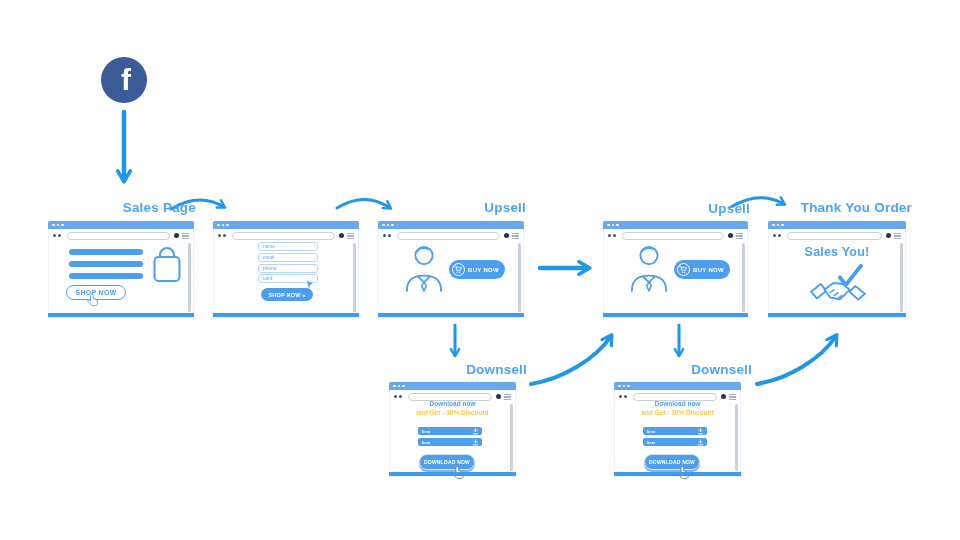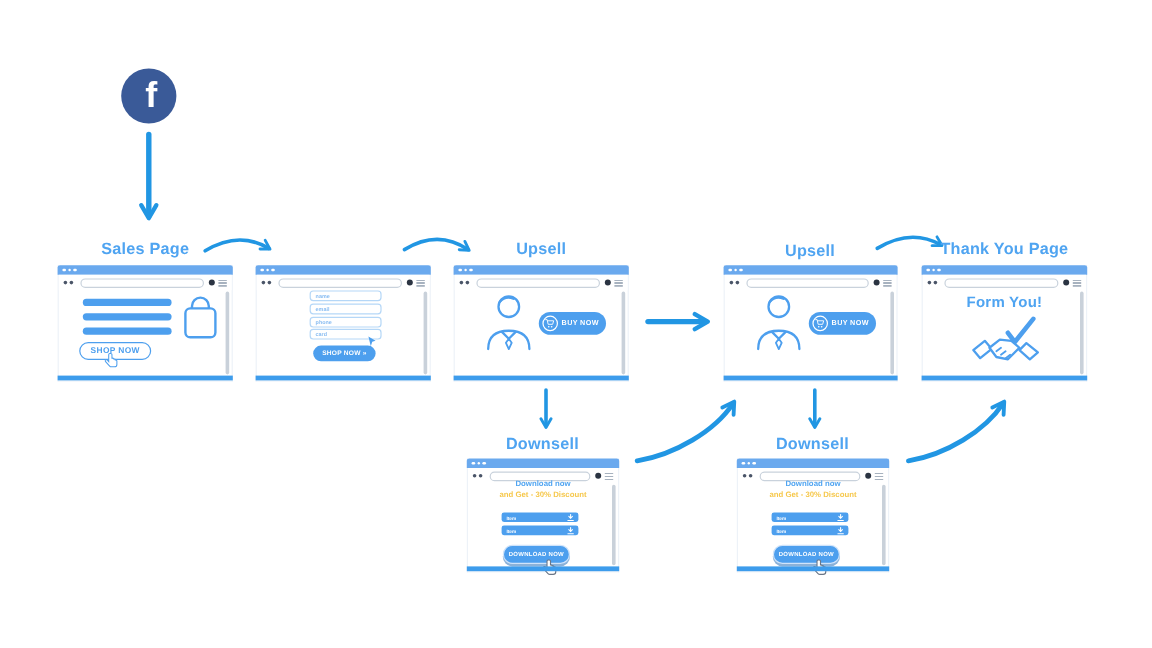--- a/index.html
+++ b/index.html
@@ -6,21 +6,21 @@
   #canvas{position:relative;width:960px;height:540px;background:#fff;overflow:hidden;
           font-family:"Liberation Sans",sans-serif;}
   
   #arrows{position:absolute;left:0;top:0;width:960px;height:540px;pointer-events:none;}
   
   .fb{position:absolute;left:101px;top:57px;width:46px;height:46px;border-radius:50%;
       background:#3a5a98;color:#fff;display:flex;align-items:center;justify-content:center;
       font-size:30px;font-weight:700;}
   .fb span{transform:translateX(2px);}
   
-  .wlabel{position:absolute;width:150px;text-align:center;font-size:13.5px;font-weight:700;
+  .wlabel{position:absolute;width:150px;text-align:right;font-size:13.5px;font-weight:700;
           color:#4fa4f1;letter-spacing:.2px;}
   
   .window{position:absolute;background:#fff;border:1px solid #edf2f8;border-top:none;box-sizing:border-box;}
   .titlebar{position:absolute;left:-1px;right:-1px;top:0;height:8px;background:#6aa9ee;
             border-radius:2px 2px 0 0;display:flex;align-items:center;padding-left:4px;gap:2px;}
   .tdot{width:2.5px;height:2.5px;border-radius:50%;background:#fff;}
   .urlrow{position:absolute;left:0;right:0;top:8px;height:13px;display:flex;align-items:center;
           padding:0 4px;box-sizing:border-box;background:#fff;}
   .ndot{width:3px;height:3px;border-radius:50%;background:#4a5568;margin-right:2px;}
   .urlbar{flex:1;height:6px;border:1px solid #c9d2dc;border-radius:4px;margin:0 4px;background:#fff;}
@@ -99,21 +99,21 @@
     </g>
   </svg>
 
   <div class="fb">
     <span>f</span>
   </div>
 
   <div class="wlabel" style="left:46px;top:200px">Sales Page</div>
   <div class="wlabel" style="left:376px;top:200px">Upsell</div>
   <div class="wlabel" style="left:600px;top:201px">Upsell</div>
-  <div class="wlabel" style="left:762px;top:200px">Thank You Page</div>
+  <div class="wlabel" style="left:762px;top:200px">Thank You Order</div>
   <div class="wlabel" style="left:377px;top:362px">Downsell</div>
   <div class="wlabel" style="left:602px;top:362px">Downsell</div>
 
   <div class="window w-sales">
     <div class="titlebar">
         <span class="tdot"></span>
         <span class="tdot"></span>
         <span class="tdot"></span>
       </div>
     <div class="urlrow">
@@ -247,21 +247,21 @@
         <span class="tdot"></span>
         <span class="tdot"></span>
       </div>
     <div class="urlrow">
       <span class="ndot"></span>
         <span class="ndot"></span>
       <div class="urlbar"></div>
       <span class="circ"></span>
         <span class="menusq"></span>
     </div>
-    <div class="ty-head">Form You!</div>
+    <div class="ty-head">Sales You!</div>
     <svg class="ty-icon" width="62" height="50" viewBox="0 0 64 52">
       <g fill="none" stroke="#4d9fee" stroke-linecap="round" stroke-linejoin="round">
         <path d="M34 18 L40 26 L56 6" stroke-width="4"></path>
         <g stroke-width="2" fill="#fff">
           <path d="M4 33 L14 25 L20 32 L10 40 Z"></path>
           <path d="M60 35 L50 27 L44 33 L53 41 Z"></path>
           <path d="M18 31 L27 24 L37 25 L44 31 L34 41 L24 39 Z"></path>
         </g>
         <g stroke-width="1.6">
           <path d="M24 34 l4 -3"></path>

